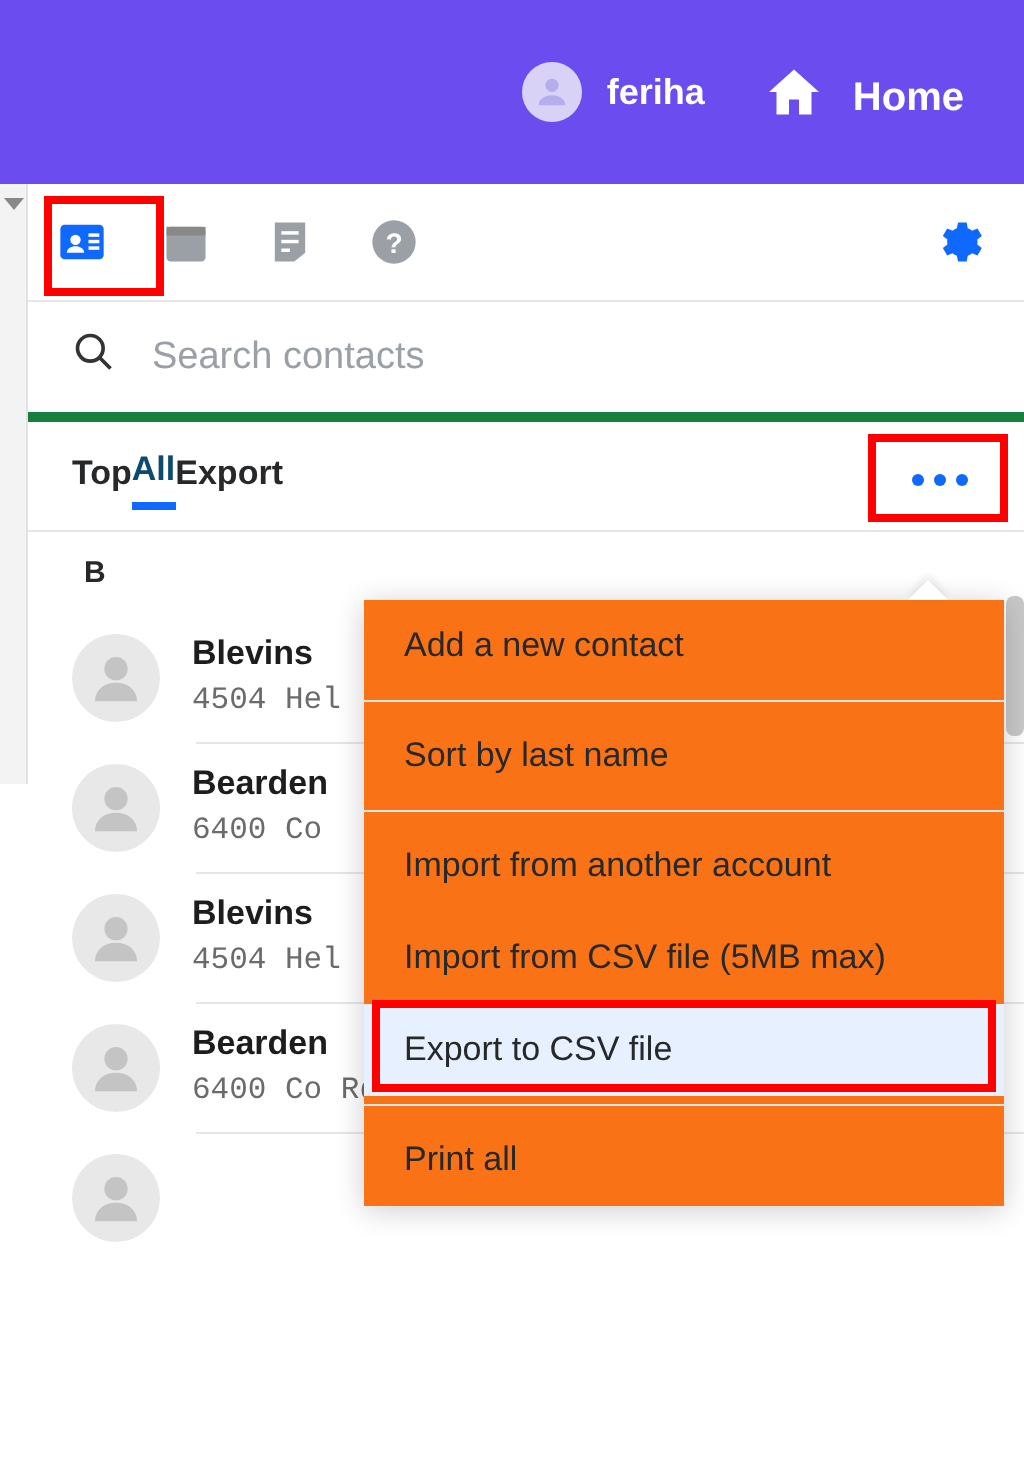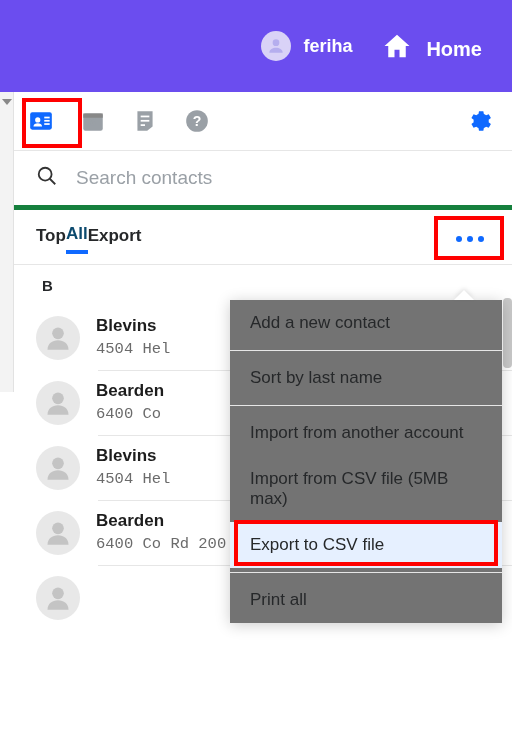--- a/index.html
+++ b/index.html
@@ -38,21 +38,21 @@
 
   .list { position:relative; }
   .section-header { font-size:15px; font-weight:700; padding:12px 0 12px 28px; color:#26282a;}
   .row { display:flex; gap:16px; padding:10px 0 10px 22px; align-items:flex-start;}
   .row .avatar { width:44px; height:44px; border-radius:50%; background:#e8e8e8; display:flex; align-items:center; justify-content:center; flex-shrink:0;}
   .row .avatar svg { width:28px; height:28px; fill:#c4c4c4;}
   .row .info .name { font-size:17px; font-weight:700; color:#1d1d1d; margin-bottom:4px;}
   .row .info .addr { font-size:15.5px; color:#6b6b6b; white-space:nowrap;font-family:Liberation Mono, monospace;}
   .divider-indent { height:1px; background:#e6e6e6; margin-left:84px;}
 
-  .menu { position:absolute; right:10px; top:300px; width:272px; background:#737373; box-shadow:0 2px 14px rgba(0,0,0,.2); z-index:50;}
+  .menu { position:absolute; right:10px; top:300px; width:320px; background:#f97316; box-shadow:0 2px 14px rgba(0,0,0,.2); z-index:50;}
   .menu::before { content:""; position:absolute; top:-10px; right:28px; width:0; height:0; border-left:10px solid transparent; border-right:10px solid transparent; border-bottom:10px solid #fff; filter: drop-shadow(0 -2px 2px rgba(0,0,0,.1));}
   .menu .mi { padding:13px 20px; font-size:17px; color:#26282a; cursor:pointer;}
   .menu .mi.selected { background:#e6f0ff;}
   .menu .divider { height:1px; background:#e6e6e6; margin:4px 0;}
   .red-box3 { position:absolute; border:4px solid #ff0000; pointer-events:none; left:4px; right:4px;}
   .scroll-thumb { position:absolute; right:0; top:298px; width:9px; height:70px; background:#c8c8c8; border-radius:4px;}
 </style>
 </head>
 <body>
 

